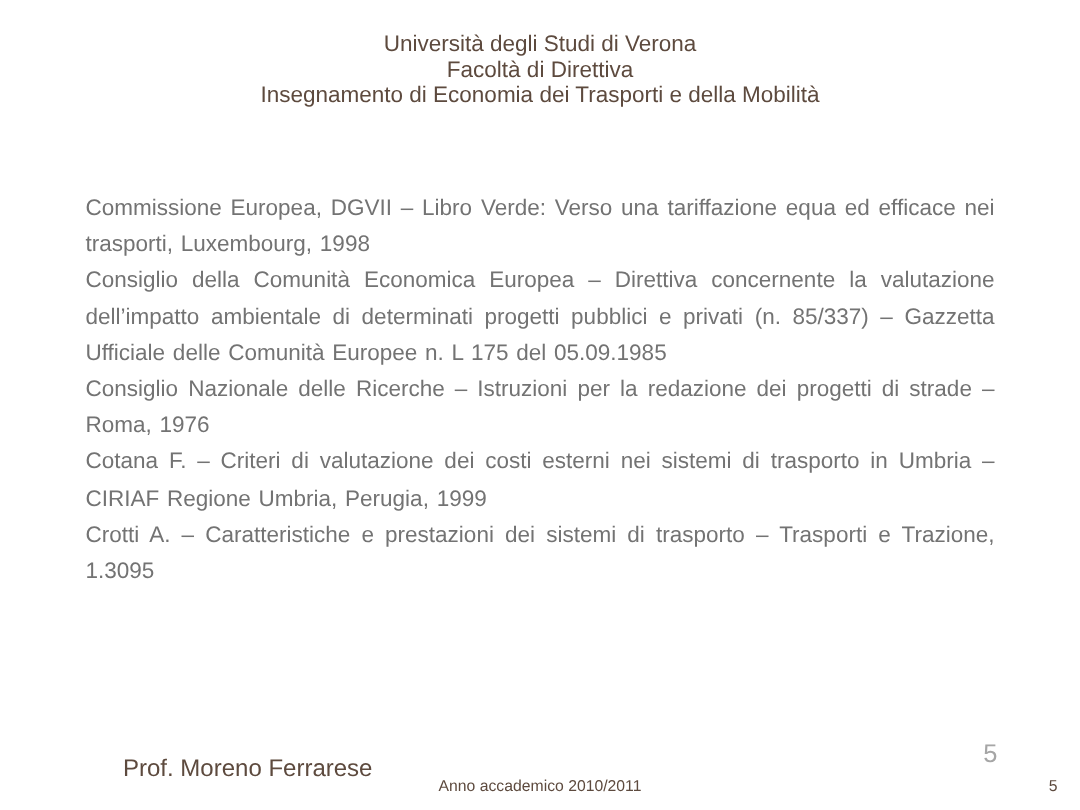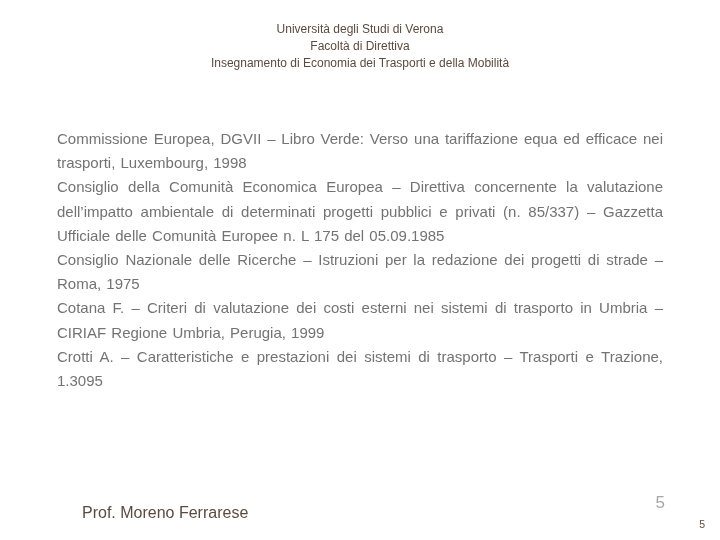--- a/index.html
+++ b/index.html
@@ -19,21 +19,21 @@
     inset: 0;
     background: #ffffff;
     color: #5d4a3e;
   }
   .slide-header {
     position: absolute;
     top: 21px;
     left: 60px;
     right: 60px;
     text-align: center;
-    font-size: 12px;
+    font-size: 15px;
     line-height: 17px;
     color: #5d4a3e;
   }
   .bibliography {
     position: absolute;
     top: 127px;
     left: 57px;
     width: 606px;
     font-size: 15px;
     line-height: 24.2px;
@@ -83,22 +83,23 @@
 
   <div class="slide-header">
     <div>Università degli Studi di Verona</div>
     <div>Facoltà di Direttiva</div>
     <div>Insegnamento di Economia dei Trasporti e della Mobilità</div>
   </div>
 
   <div class="bibliography">
     <p>Commissione Europea, DGVII – Libro Verde: Verso una tariffazione equa ed efficace nei trasporti, Luxembourg, 1998</p>
     <p>Consiglio della Comunità Economica Europea – Direttiva concernente la valutazione dell’impatto ambientale di determinati progetti pubblici e privati (n. 85/337) – Gazzetta Ufficiale delle Comunità Europee n. L 175 del 05.09.1985</p>
-    <p>Consiglio Nazionale delle Ricerche – Istruzioni per la redazione dei progetti di strade – Roma, 1975</p>
+    <p>Consiglio Nazionale delle Ricerche – Istruzioni per la redazione dei progetti di strade – Roma, 1976</p>
     <p>Cotana F. – Criteri di valutazione dei costi esterni nei sistemi di trasporto in Umbria – CIRIAF Regione Umbria, Perugia, 1999</p>
     <p>Crotti A. – Caratteristiche e prestazioni dei sistemi di trasporto – Trasporti e Trazione, 1.3095</p>
   </div>
 
   <div class="footer-professor">Prof. Moreno Ferrarese</div>
+  <div class="footer-academic-year">Anno accademico 2010/2011</div>
   <div class="page-number-large">5</div>
   <div class="page-number-small">5</div>
 
 </div>
 
 </body></html>

